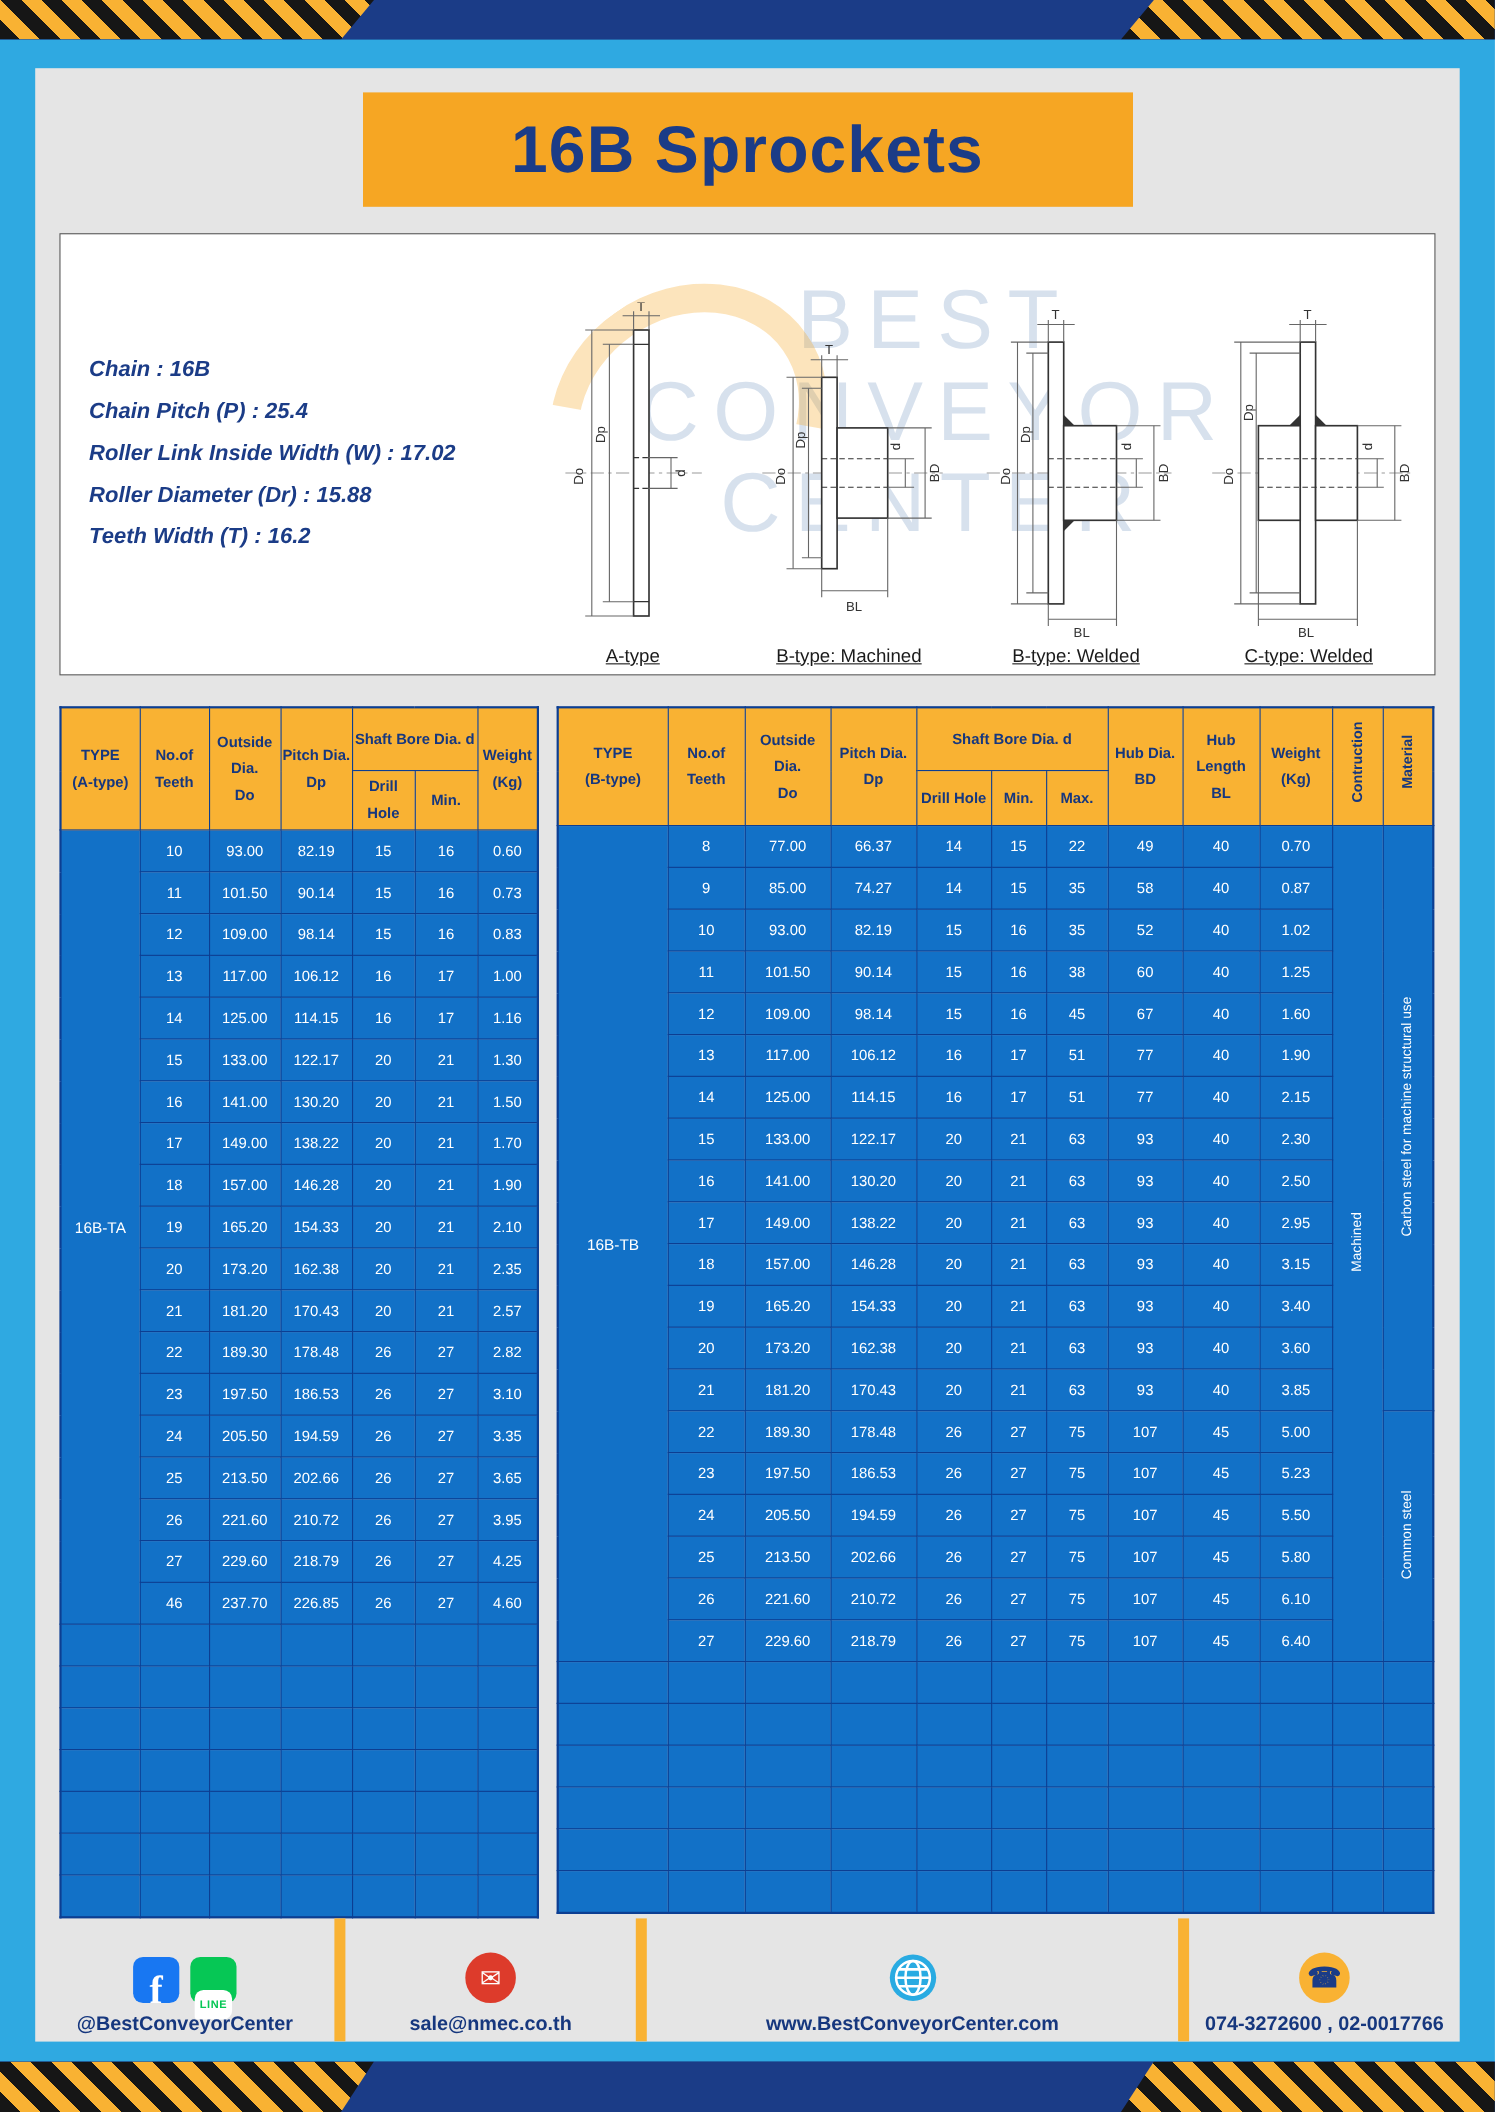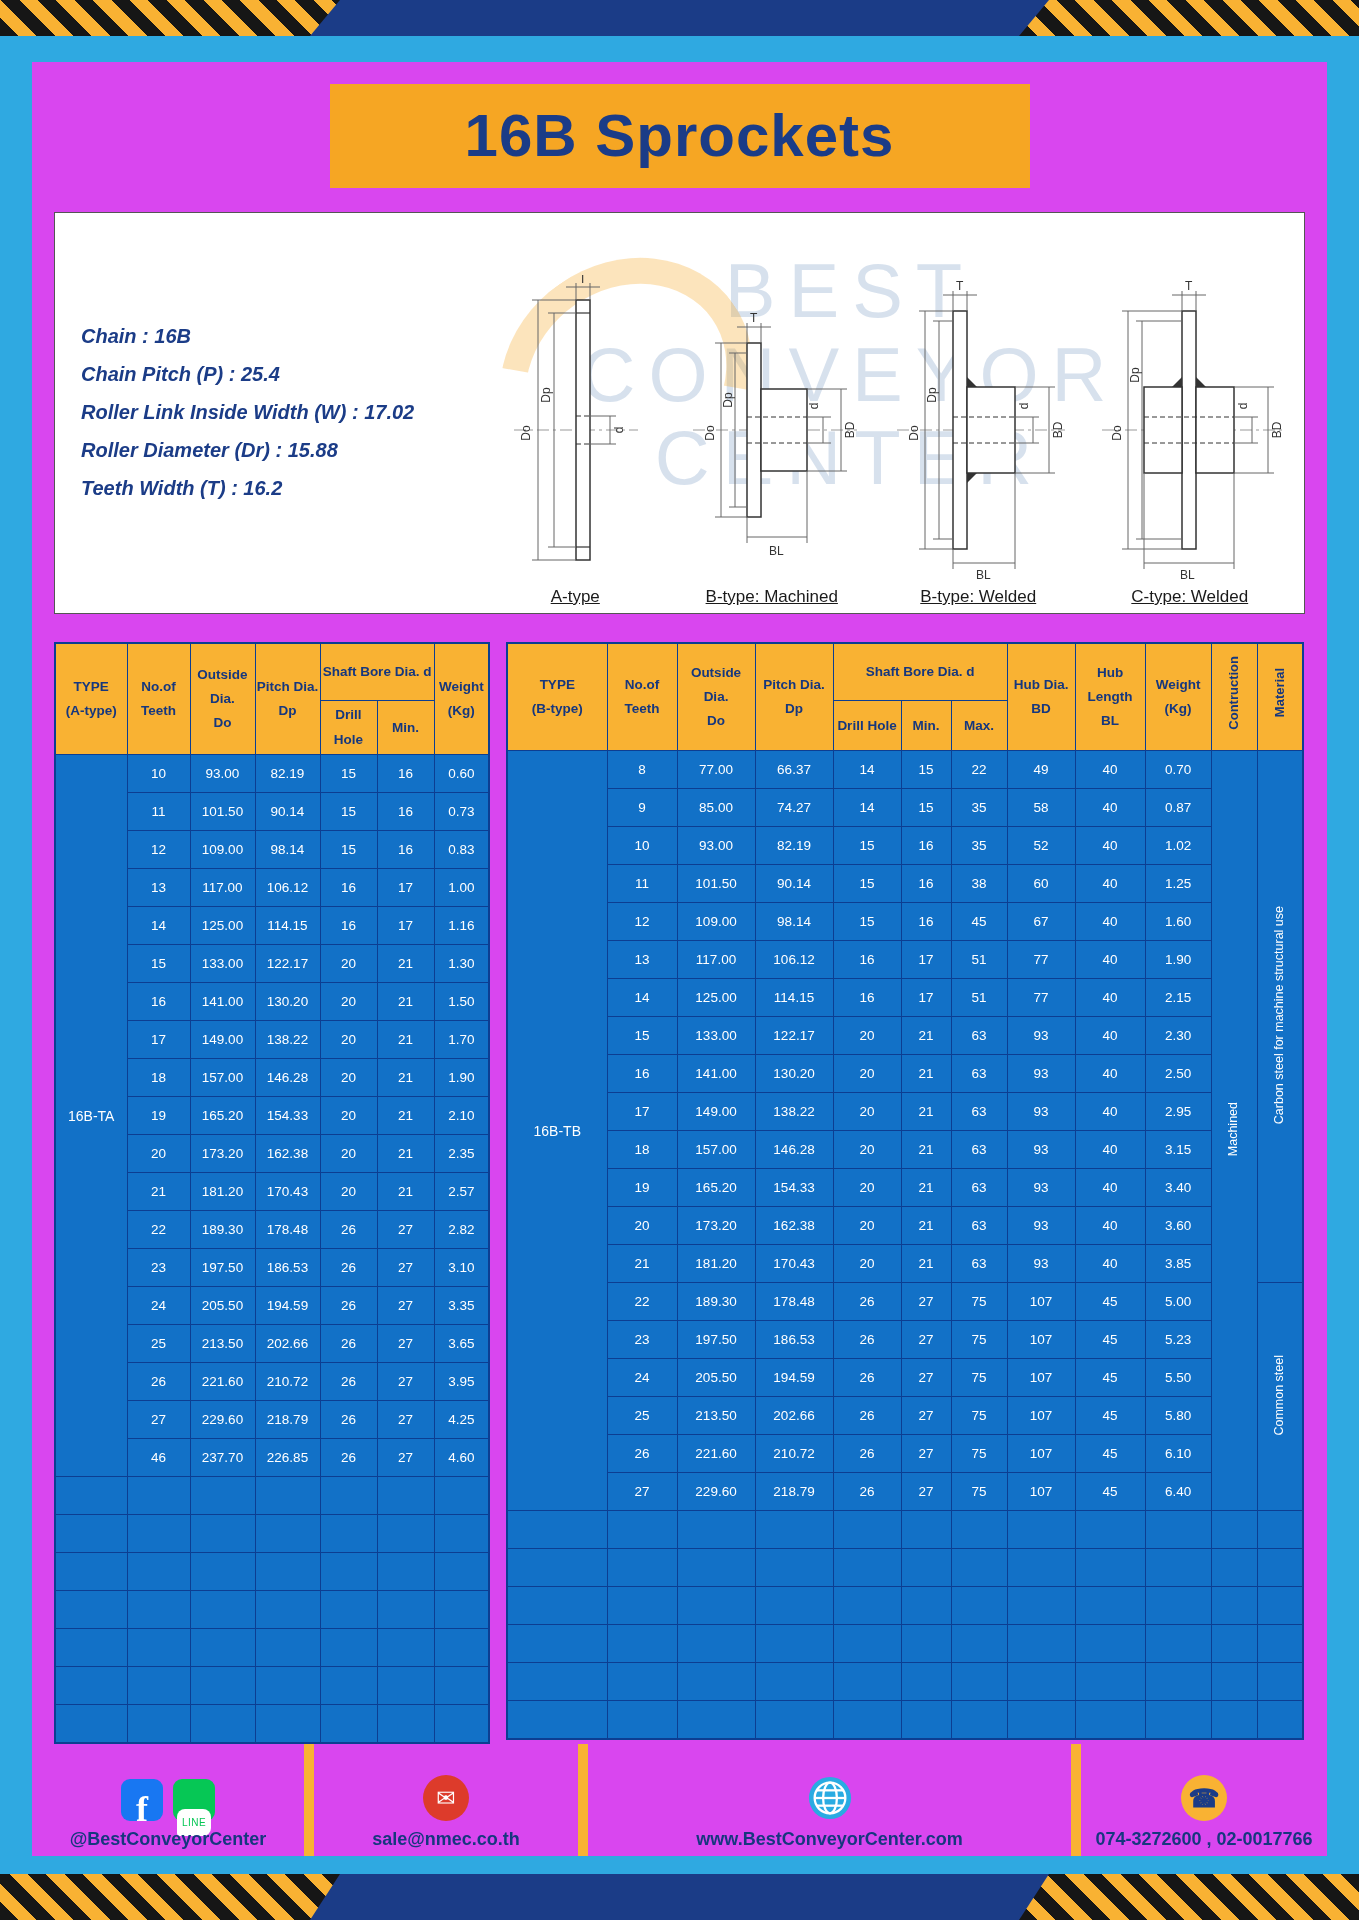--- a/index.html
+++ b/index.html
@@ -9,21 +9,21 @@
   
   .bar{position:absolute;left:0;width:100%;background:#1B3C87;z-index:6;}
   .bar.top{top:0;height:36px;}
   .bar.bottom{bottom:0;height:46px;}
   .hz{position:absolute;top:0;height:100%;width:340px;
       background:repeating-linear-gradient(45deg,#161616 0 13px,#F9B233 13px 26px);}
   .hz.l{left:0;clip-path:polygon(0 0,100% 0,calc(100% - 30px) 100%,0 100%);}
   .hz.r{right:0;clip-path:polygon(30px 0,100% 0,100% 100%,0 100%);}
 
   
-  .page{position:absolute;left:32px;right:32px;top:62px;height:1794px;background:#d946ef;
+  .page{position:absolute;left:32px;right:32px;top:62px;height:1794px;background:#e5e5e5;
         display:flex;flex-direction:column;overflow:hidden;justify-content:flex-end;}
 
   .banner{width:700px;height:104px;margin:22px auto 0;background:#F6A623;
           display:flex;align-items:center;justify-content:center;}
   .banner h1{margin:0;font-size:60px;color:#1B3C87;font-weight:bold;letter-spacing:1px;}
 
   
   .diagram{margin:24px 22px 0;height:400px;border:1px solid #555;position:relative;
            display:flex;background:#fff;}
   .specs{width:395px;display:flex;flex-direction:column;justify-content:center;
@@ -71,21 +71,21 @@
   .fdiv{width:10px;background:#F9B233;}
   .icons{display:flex;gap:10px;align-items:center;}
   .flabel{font-size:18px;font-weight:bold;color:#16377E;white-space:nowrap;}
   .fb{width:42px;height:42px;border-radius:9px;background:#1877F2;color:#fff;display:flex;
       align-items:flex-end;justify-content:center;font-family:"Liberation Serif",serif;
       font-weight:bold;font-size:36px;line-height:1;overflow:hidden;}
   .fb span{margin-bottom:-6px;}
   .ln{width:42px;height:42px;border-radius:9px;background:#06C755;display:flex;
       align-items:center;justify-content:center;}
   .ln-bubble{background:#fff;color:#06C755;border-radius:8px 8px 8px 3px;font-size:10px;
-             font-weight:normal;padding:8px 5px;letter-spacing:.5px;margin-top:44px;}
+             font-weight:bold;padding:8px 5px;letter-spacing:.5px;margin-top:44px;}
   .mail{width:46px;height:46px;border-radius:50%;background:#DD3B2B;color:#fff;display:flex;
         align-items:center;justify-content:center;font-size:23px;}
   .ph{width:46px;height:46px;border-radius:50%;background:#F9B233;color:#1B3C87;display:flex;
       align-items:center;justify-content:center;font-size:25px;font-weight:bold;}
 </style>
 </head>
 <body>
 
 <div class="bar top">
   <div class="hz l"></div>

